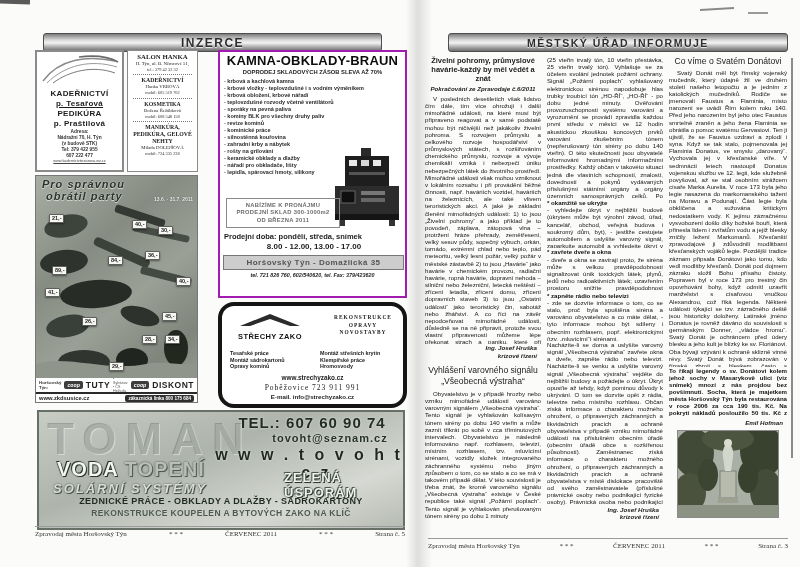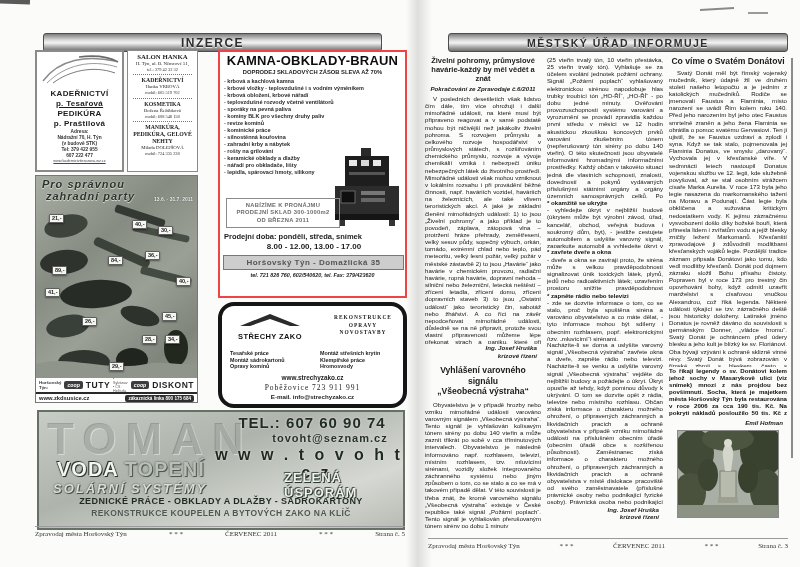--- a/index.html
+++ b/index.html
@@ -52,21 +52,21 @@
   #coop-strip .city{font-size:4.4px;font-weight:bold;color:#333;}
   .coop-pill{background:#3d3d3d;color:#fff;font-size:5.2px;font-weight:bold;font-style:italic;
       padding:1px 3px;border-radius:2px;line-height:6px;}
   .coop-name{font-size:8.5px;font-weight:bold;color:#1f1f1f;letter-spacing:.5px;}
   #coop-strip .addr{font-size:3.6px;color:#555;line-height:4.2px;width:26px;}
   #zkd-strip{position:absolute;left:0;top:216px;width:100%;height:10px;border-top:2px solid #2a2a2a;
       display:flex;align-items:center;justify-content:space-between;padding:0 3px;box-sizing:border-box;background:#fff;}
   #zkd-strip .web{font-size:5.8px;font-weight:bold;color:#222;}
   #zkd-strip .linka{background:#2e2e2e;color:#fff;font-size:4.6px;font-weight:bold;padding:1px 3px;border-radius:2px;}
   
-  #ad-kamna{left:218px;top:50px;width:189px;height:248px;border:2px solid #ef4444;padding:2px 4px;}
+  #ad-kamna{left:218px;top:50px;width:189px;height:248px;border:2px solid #a21caf;padding:2px 4px;}
   #ad-kamna .title{font-size:13px;font-weight:bold;letter-spacing:.2px;line-height:14px;color:#0d0d0d;}
   #ad-kamna .sub{font-size:5.8px;font-weight:bold;color:#222;line-height:8px;}
   #ad-kamna .item{font-size:5.5px;font-weight:bold;color:#2a2a2a;line-height:7px;width:120px;white-space:nowrap;}
   #stove-img{position:absolute;left:113px;top:96px;}
   #najem-box{position:absolute;left:6px;top:146px;width:112px;height:28px;border:1.5px solid #8a8a8a;
       display:flex;flex-direction:column;align-items:center;justify-content:center;}
   #najem-box div{font-size:5.8px;font-weight:bold;color:#6c6c6c;line-height:7.5px;letter-spacing:.3px;}
   #ad-kamna .doba1{position:absolute;left:4px;top:180px;width:180px;font-size:7.5px;font-weight:bold;}
   #ad-kamna .doba2{position:absolute;left:4px;top:190px;width:180px;font-size:8px;font-weight:bold;text-align:center;}
   #kamna-addr{position:absolute;left:3px;top:203px;width:179px;height:13px;background:#cdcdcd;border:1px solid #777;
@@ -113,21 +113,21 @@
   .rule{height:1px;background:#9a9a9a;}
   #rule-l{left:35px;top:526px;width:370px;} #rule-r{left:428px;top:538px;width:360px;}
   .footer{display:flex;justify-content:space-between;align-items:center;
       font-family:"Liberation Serif",serif;font-size:7px;color:#333;}
   #footer-l{left:35px;top:530px;width:370px;} #footer-r{left:428px;top:542px;width:360px;}
   
   .ncol{position:absolute;top:56px;overflow:hidden;}
   #colA{left:425px;width:116px;height:472px;} #colB{left:547px;width:116px;height:478px;}
   #colC{left:669px;width:118px;height:478px;}
   .nh{font-size:7.5px;font-weight:bold;text-align:center;line-height:9px;}
-  .nh2{font-size:8.6px;font-weight:bold;text-align:center;line-height:10.5px;}
+  .nh2{font-size:8.6px;font-weight:normal;text-align:center;line-height:10.5px;}
   .nsub{font-size:6.2px;font-weight:bold;font-style:italic;text-align:center;line-height:8px;margin:2px 0;}
   .np{font-size:6.1px;line-height:7.15px;text-align:justify;text-indent:8px;overflow:hidden;color:#161616;}
   .nb{font-size:6.1px;font-weight:bold;line-height:7.3px;color:#111;}
   .nsig{font-size:6.2px;font-weight:bold;font-style:italic;text-align:right;line-height:7.5px;padding-right:4px;}
   .npb{font-size:6.1px;font-weight:bold;line-height:7.15px;text-align:justify;overflow:hidden;color:#111;}
   #statue-photo{margin:4px auto 0 auto;display:block;border:1px solid #8a8a8a;}
 </style>
 </head>
 <body>
 
@@ -190,21 +190,21 @@
         <ellipse cx="60" cy="118" rx="36" ry="14" fill="#272c26" transform="rotate(-4 60 118)"></ellipse>
         <rect x="104" y="96" width="52" height="8" rx="3" fill="#434a42" transform="rotate(14 130 100)"></rect>
         <ellipse cx="32" cy="150" rx="22" ry="11" fill="#39403a" transform="rotate(-10 32 150)"></ellipse>
         <ellipse cx="104" cy="140" rx="20" ry="9" fill="#2d332c" transform="rotate(16 104 140)"></ellipse>
         <ellipse cx="140" cy="172" rx="12" ry="18" fill="#23281f"></ellipse>
         <ellipse cx="48" cy="186" rx="26" ry="12" fill="#30362f"></ellipse>
         <ellipse cx="96" cy="184" rx="16" ry="12" fill="#20251f"></ellipse>
         <path d="M0,188 C30,178 70,196 110,188 C130,184 150,192 163,186 L163,202 L0,202 Z" fill="#8f958b"></path>
       </svg>
       <div class="t1">Pro správnou</div>
-      <div class="t2">zahradní party</div>
+      <div class="t2">obrátil party</div>
       <div class="date">13.6. - 31.7. 2011</div>
       <span class="tag" style="left:13px;top:38px;">21,-</span>
       <span class="tag" style="left:96px;top:44px;">40,-</span>
       <span class="tag" style="left:122px;top:50px;">30,-</span>
       <span class="tag" style="left:72px;top:80px;">84,-</span>
       <span class="tag" style="left:109px;top:75px;">36,-</span>
       <span class="tag" style="left:16px;top:90px;">89,-</span>
       <span class="tag" style="left:9px;top:112px;">41,-</span>
       <span class="tag" style="left:140px;top:101px;">40,-</span>
       <span class="tag" style="left:46px;top:141px;">26,-</span>

